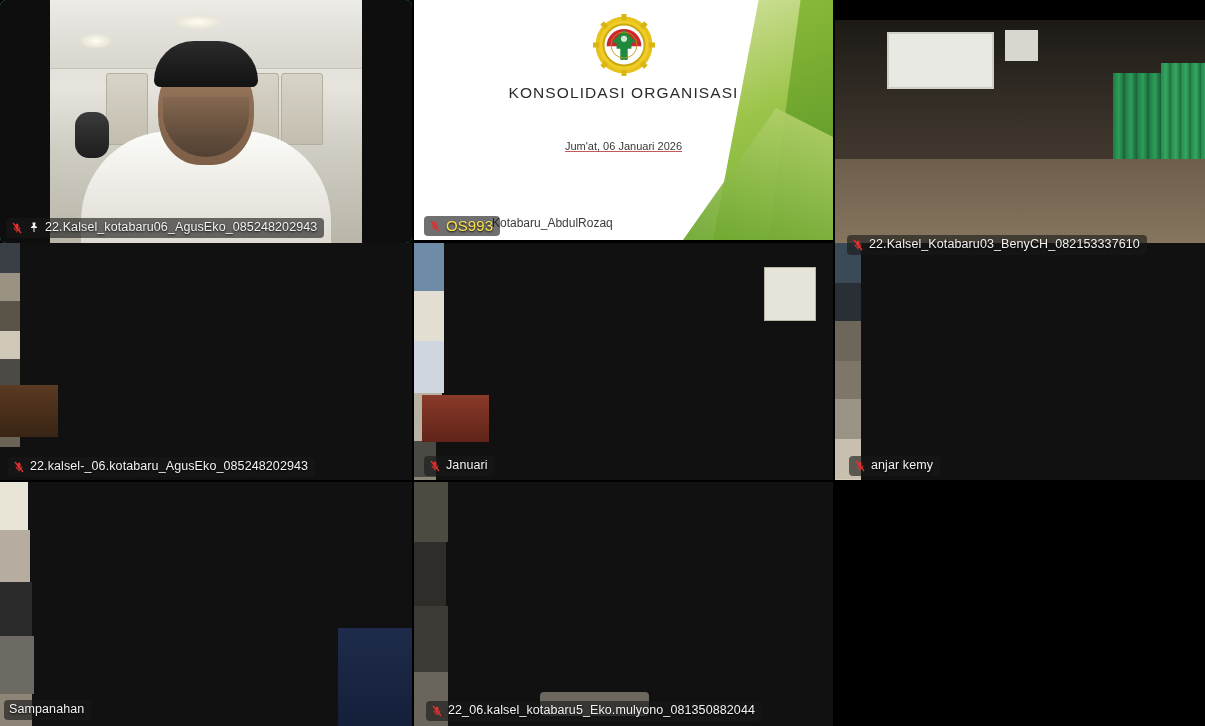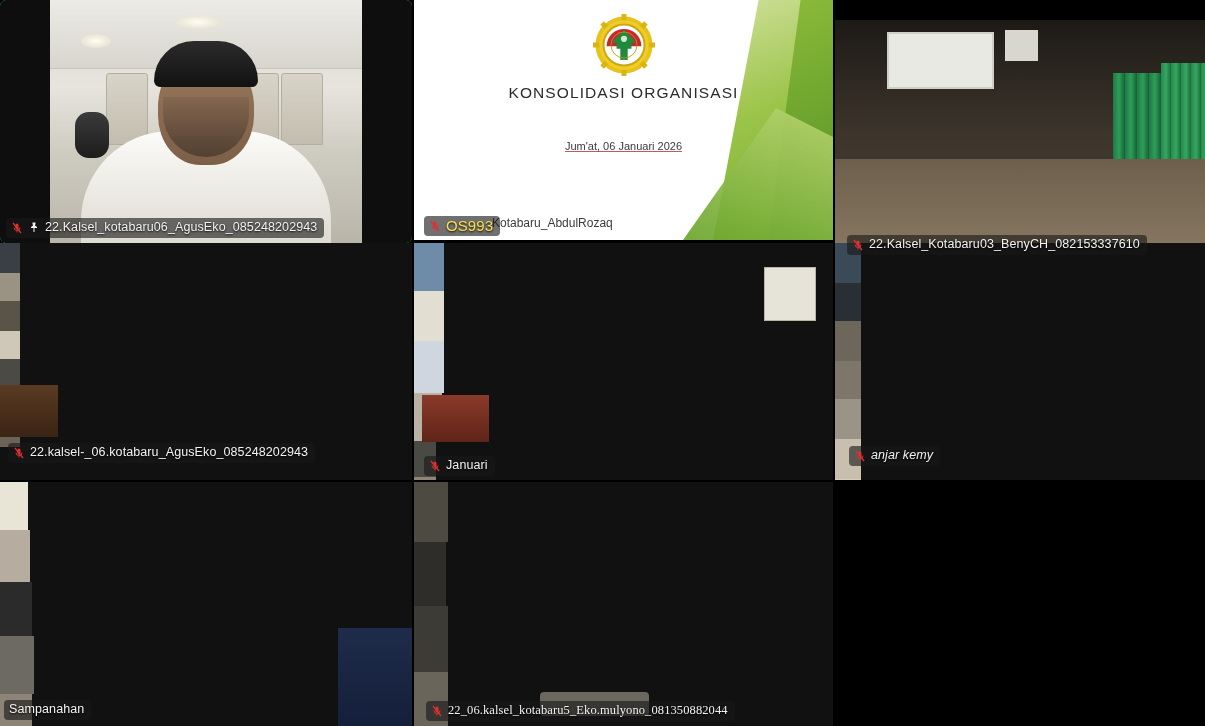--- a/index.html
+++ b/index.html
@@ -282,21 +282,21 @@
       <div class="rug" style="left:66%;width:28%;"></div>
       <div class="p" style="left:6%;top:56%;width:20px;height:30px;background:#3a3f46;"></div>
       <div class="p" style="left:12%;top:58%;width:20px;height:28px;background:#9a9384;"></div>
       <div class="p" style="left:22%;top:57%;width:20px;height:30px;background:#5a5348;"></div>
       <div class="p" style="left:30%;top:59%;width:20px;height:28px;background:#cfc8b8;"></div>
       <div class="p" style="left:52%;top:57%;width:20px;height:30px;background:#4c4a45;"></div>
       <div class="p" style="left:60%;top:59%;width:20px;height:28px;background:#a39a88;"></div>
       <div class="p" style="left:70%;top:58%;width:20px;height:30px;background:#6b6356;"></div>
       <div style="position:absolute;left:0;top:60%;width:14%;height:22%;background:linear-gradient(#5a3a22,#3a2414);"></div>
     </div>
-    <div class="namebar" style="left:8px;bottom:17px;">
+    <div class="namebar" style="left:8px;bottom:3px;">
       <svg class="micoff" viewBox="0 0 24 24">
         <path d="M12 3a3 3 0 0 1 3 3v6a3 3 0 0 1-6 0V6a3 3 0 0 1 3-3z" fill="#e03030"></path>
         <path d="M6 11a6 6 0 0 0 12 0" stroke="#e03030" stroke-width="2" fill="none"></path>
         <path d="M12 17v4" stroke="#e03030" stroke-width="2"></path>
         <path d="M4 2 L20 22" stroke="#e03030" stroke-width="2.6"></path>
       </svg>
       <span class="nm">22.kalsel-_06.kotabaru_AgusEko_085248202943</span>
     </div>
   </div>
 
@@ -344,21 +344,21 @@
       <div class="p" style="left:16%;top:48%;width:26px;height:38px;background:#2a2f36;"></div>
       <div class="p" style="left:26%;top:47%;width:26px;height:40px;background:#6d665a;"></div>
       <div class="p" style="left:40%;top:48%;width:26px;height:38px;background:#7d7669;"></div>
       <div class="p" style="left:52%;top:46%;width:26px;height:40px;background:#9a9486;"></div>
       <div class="p" style="left:64%;top:47%;width:26px;height:40px;background:#c9bfae;"></div>
       <div class="p" style="left:76%;top:45%;width:26px;height:44px;background:#d6cdbb;"></div>
 
       <div class="mat"></div>
       <div class="mat2"></div>
     </div>
-    <div class="namebar" style="left:14px;bottom:14px;font-style:italic;">
+    <div class="namebar" style="left:14px;bottom:4px;">
       <svg class="micoff" viewBox="0 0 24 24">
         <path d="M12 3a3 3 0 0 1 3 3v6a3 3 0 0 1-6 0V6a3 3 0 0 1 3-3z" fill="#e03030"></path>
         <path d="M6 11a6 6 0 0 0 12 0" stroke="#e03030" stroke-width="2" fill="none"></path>
         <path d="M12 17v4" stroke="#e03030" stroke-width="2"></path>
         <path d="M4 2 L20 22" stroke="#e03030" stroke-width="2.6"></path>
       </svg>
       <span class="nm">anjar kemy</span>
     </div>
   </div>
 
@@ -390,21 +390,21 @@
       <div class="curtain2"></div>
       <div class="sofa"></div>
       <div class="floor"></div>
       <div class="p" style="left:2%;top:36%;width:34px;height:60px;background:#4d4a42;"></div>
       <div class="p" style="left:14%;top:30%;width:32px;height:64px;background:#2f2d2a;"></div>
       <div class="p" style="left:26%;top:28%;width:34px;height:66px;background:#3d3b36;"></div>
       <div class="p" style="left:40%;top:30%;width:34px;height:64px;background:#6a655b;"></div>
 
       <div style="position:absolute;left:30%;bottom:4%;width:26%;height:10%;background:#c9c0ae;border-radius:4px;opacity:.5;"></div>
     </div>
-    <div class="namebar" style="left:12px;bottom:5px;font-family:Liberation Serif, serif;">
+    <div class="namebar" style="left:12px;bottom:5px;">
       <svg class="micoff" viewBox="0 0 24 24">
         <path d="M12 3a3 3 0 0 1 3 3v6a3 3 0 0 1-6 0V6a3 3 0 0 1 3-3z" fill="#e03030"></path>
         <path d="M6 11a6 6 0 0 0 12 0" stroke="#e03030" stroke-width="2" fill="none"></path>
         <path d="M12 17v4" stroke="#e03030" stroke-width="2"></path>
         <path d="M4 2 L20 22" stroke="#e03030" stroke-width="2.6"></path>
       </svg>
       <span class="nm">22_06.kalsel_kotabaru5_Eko.mulyono_081350882044</span>
     </div>
   </div>
 

